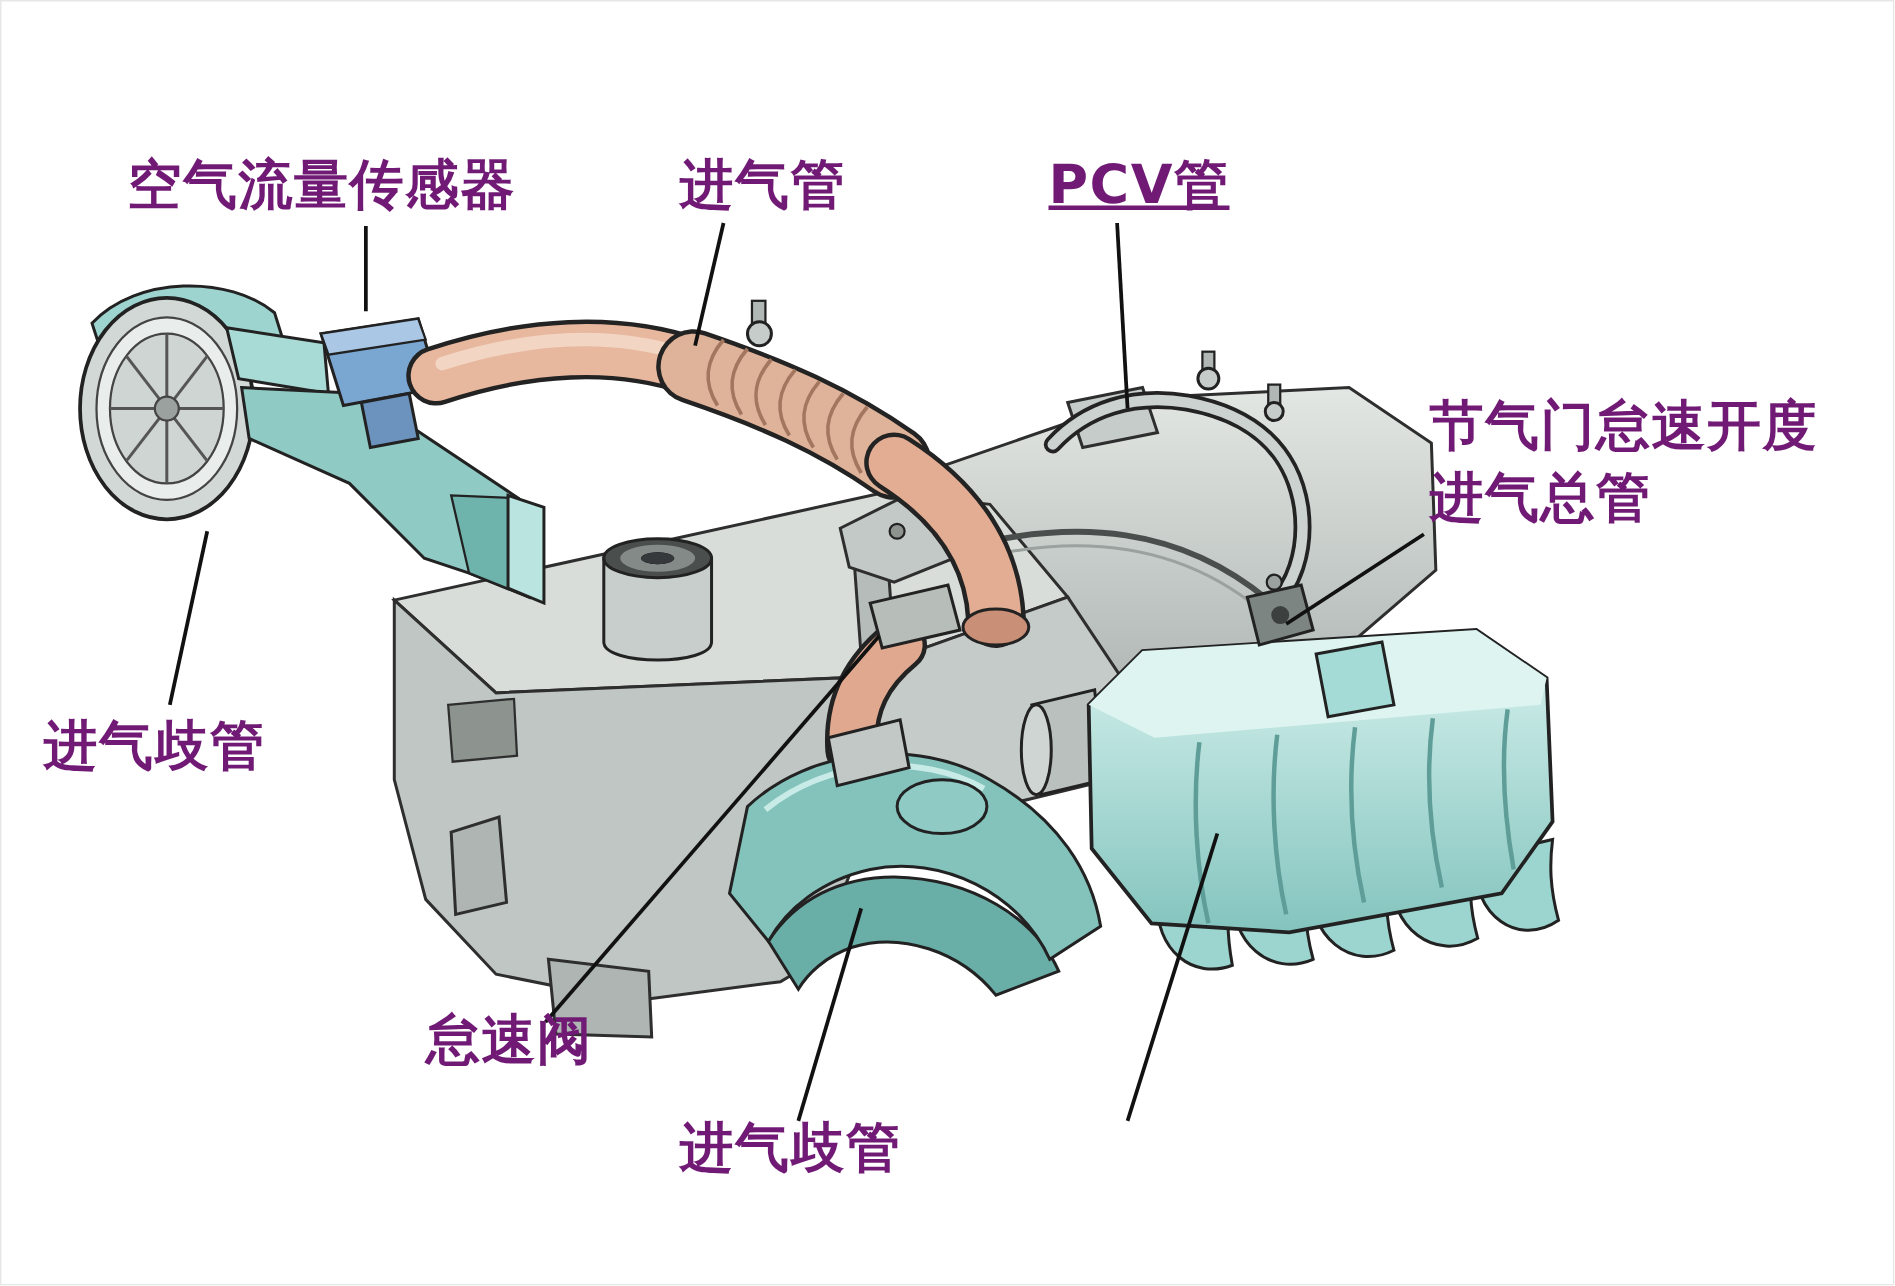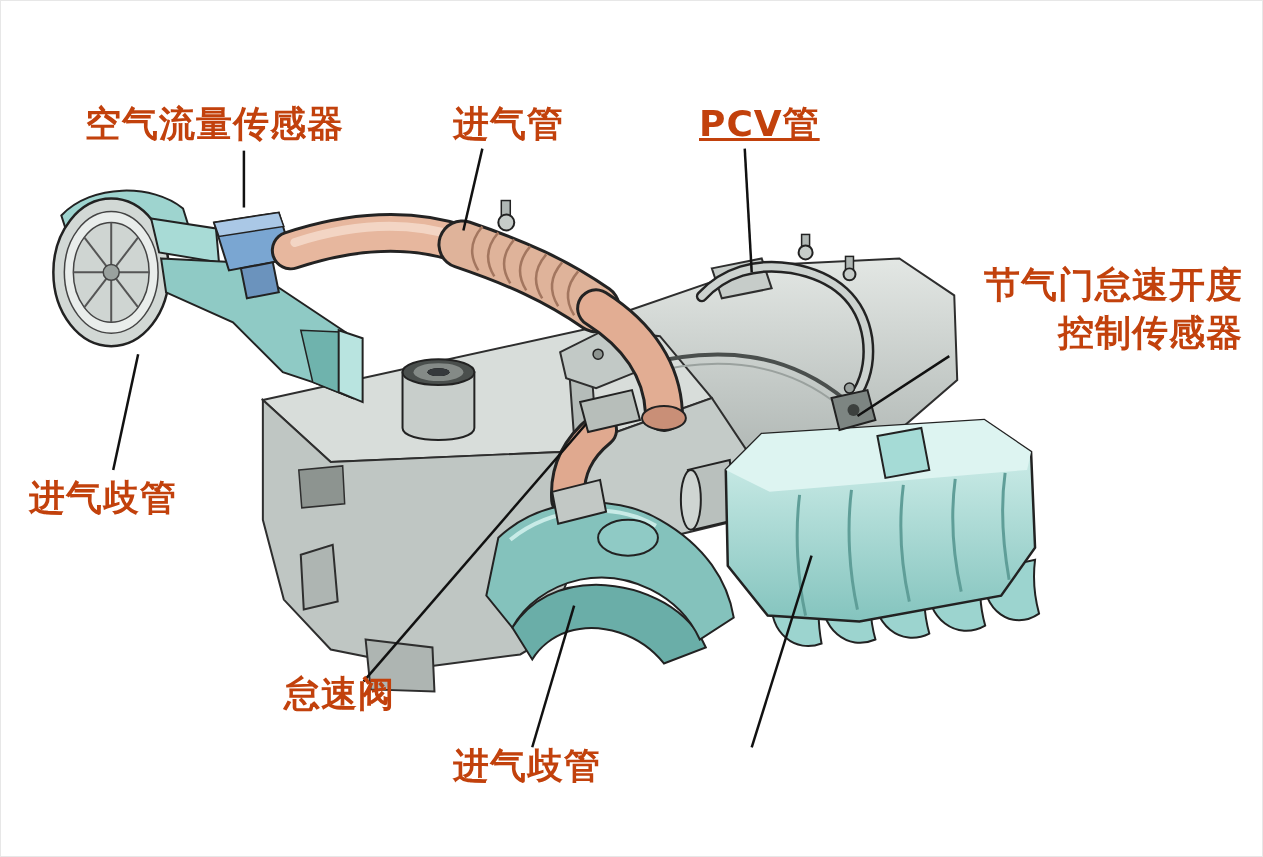--- a/index.html
+++ b/index.html
@@ -11,26 +11,26 @@
     box-sizing:border-box;
     overflow:hidden;
     font-family:"DejaVu Sans","Liberation Sans",sans-serif;
   }
   #illustration{position:absolute;left:0;top:0;width:100%;height:100%;}
   .diagram-label{
     position:absolute;
     font-weight:bold;
     font-size:36px;
     line-height:1.3;
-    color:#c2410c;
+    color:#701a75;
     letter-spacing:1px;
     white-space:nowrap;
     user-select:none;
   }
-  .two-line{white-space:normal;width:290px;line-height:1.32;text-align:right;}
+  .two-line{white-space:normal;width:290px;line-height:1.32;}
 </style>
 </head>
 <body>
 
 <div id="stage">
 
   <svg id="illustration" viewBox="0 0 1263 857" xmlns="http://www.w3.org/2000/svg">
     <defs>
       <linearGradient id="tealGrad" x1="0" y1="0" x2="0" y2="1">
         <stop offset="0" stop-color="#d9f3ef"></stop>
@@ -203,21 +203,21 @@
   </svg>
 
   <div class="diagram-label" style="left:84px;top:100px;">空气流量传感器</div>
 
   <div class="diagram-label" style="left:452px;top:100px;">进气管</div>
 
   <div class="diagram-label" style="left:698px;top:100px;text-decoration:underline;">PCV管</div>
 
   <div class="diagram-label two-line" style="left:952px;top:260px;">
     <div>节气门怠速开度</div>
-    <div>控制传感器</div>
+    <div>进气总管</div>
   </div>
 
   <div class="diagram-label" style="left:28px;top:474px;">进气歧管</div>
 
   <div class="diagram-label" style="left:452px;top:742px;">进气歧管</div>
 
   <div class="diagram-label" style="left:283px;top:670px;">怠速阀</div>
 
 
 </div>

